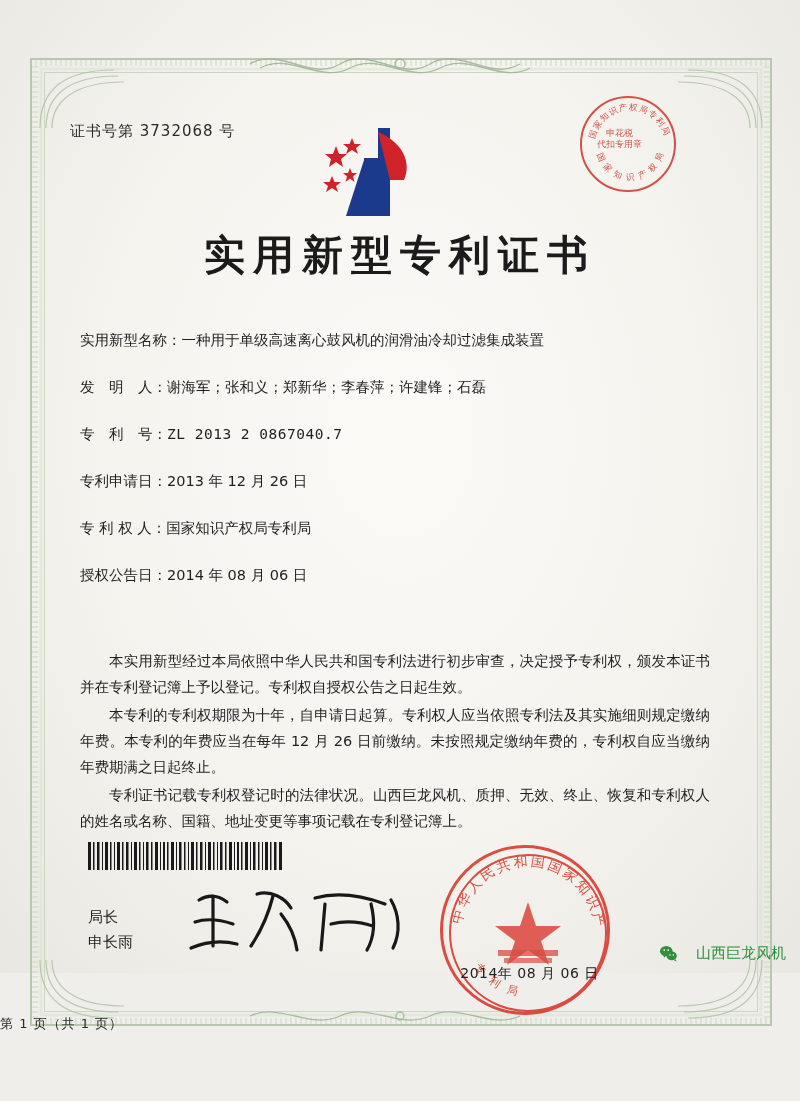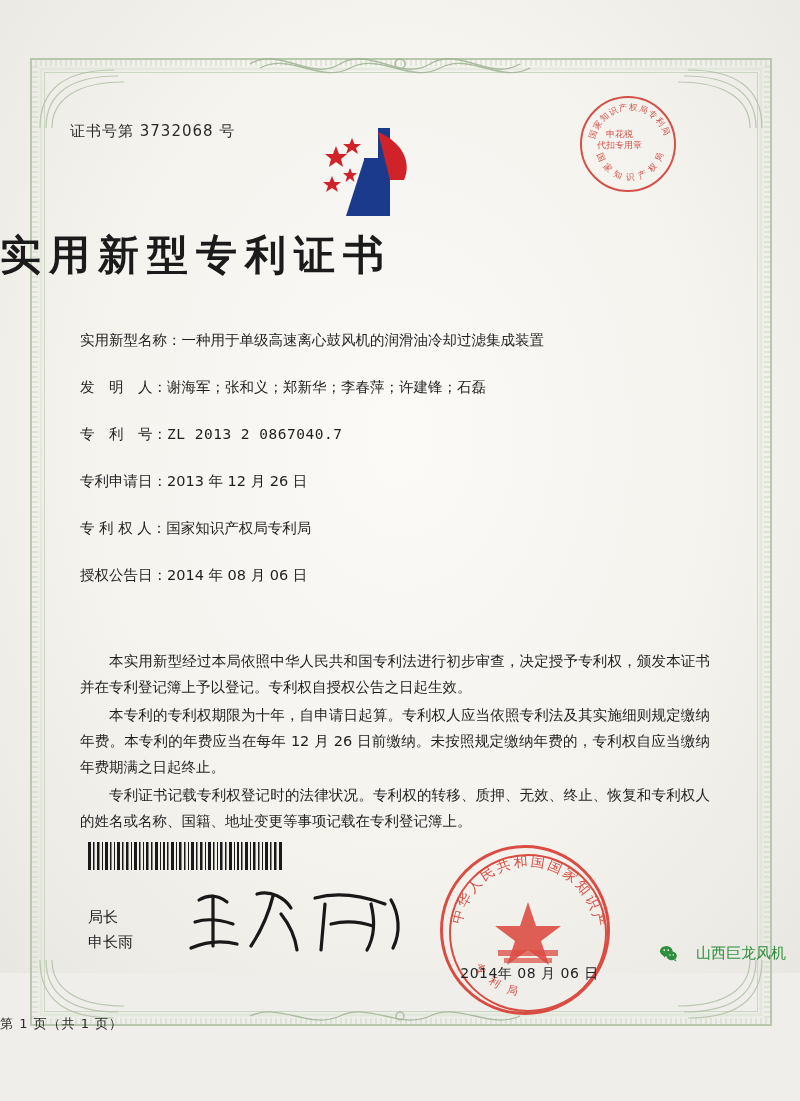--- a/index.html
+++ b/index.html
@@ -100,29 +100,29 @@
   .seal-top .arc-text {
     position: absolute;
     left: 0; top: 0; width: 96px; height: 96px;
   }
   .seal-top .mid {
     position: absolute;
     left: 0; right: 17px; top: 31px;
     text-align: center;
     font-size: 9px;
     line-height: 11px;
-    font-family: Liberation Sans, sans-serif;
+    font-family: Liberation Mono, monospace;
     letter-spacing: 0px;
   }
 
   
   .title {
     position: absolute;
     left: 0; right: 0; top: 228px;
-    text-align: left;
+    text-align: center;
     font-size: 41px;
     font-weight: bold;
     letter-spacing: 8px;
     color: #1b1b1b;
     font-family: "DejaVu Sans", sans-serif;
   }
 
   
   .fields {
     position: absolute;
@@ -345,21 +345,21 @@
       <span class="field-label">专 利 权 人：</span><span class="field-value">国家知识产权局专利局</span>
     </div>
     <div class="field-row">
       <span class="field-label">授权公告日：</span><span class="field-value">2014 年 08 月 06 日</span>
     </div>
   </div>
 
   <div class="body-text">
     <p>本实用新型经过本局依照中华人民共和国专利法进行初步审查，决定授予专利权，颁发本证书并在专利登记簿上予以登记。专利权自授权公告之日起生效。</p>
     <p>本专利的专利权期限为十年，自申请日起算。专利权人应当依照专利法及其实施细则规定缴纳年费。本专利的年费应当在每年 12 月 26 日前缴纳。未按照规定缴纳年费的，专利权自应当缴纳年费期满之日起终止。</p>
-    <p>专利证书记载专利权登记时的法律状况。专利权的转移、质押、无效、终止、恢复和专利权人的姓名或名称、国籍、地址变更等事项记载在专利登记簿上。</p>
+    <p>专利证书记载专利权登记时的法律状况。山西巨龙风机、质押、无效、终止、恢复和专利权人的姓名或名称、国籍、地址变更等事项记载在专利登记簿上。</p>
   </div>
 
   <svg class="barcode" viewBox="0 0 194 28" preserveAspectRatio="none">
     <g fill="#1a1a1a">
       <rect x="0" y="0" width="3" height="28"></rect>
         <rect x="5" y="0" width="1.5" height="28"></rect>
       <rect x="9" y="0" width="2.5" height="28"></rect>
         <rect x="14" y="0" width="1" height="28"></rect>
       <rect x="17" y="0" width="3" height="28"></rect>
         <rect x="22" y="0" width="1.5" height="28"></rect>

